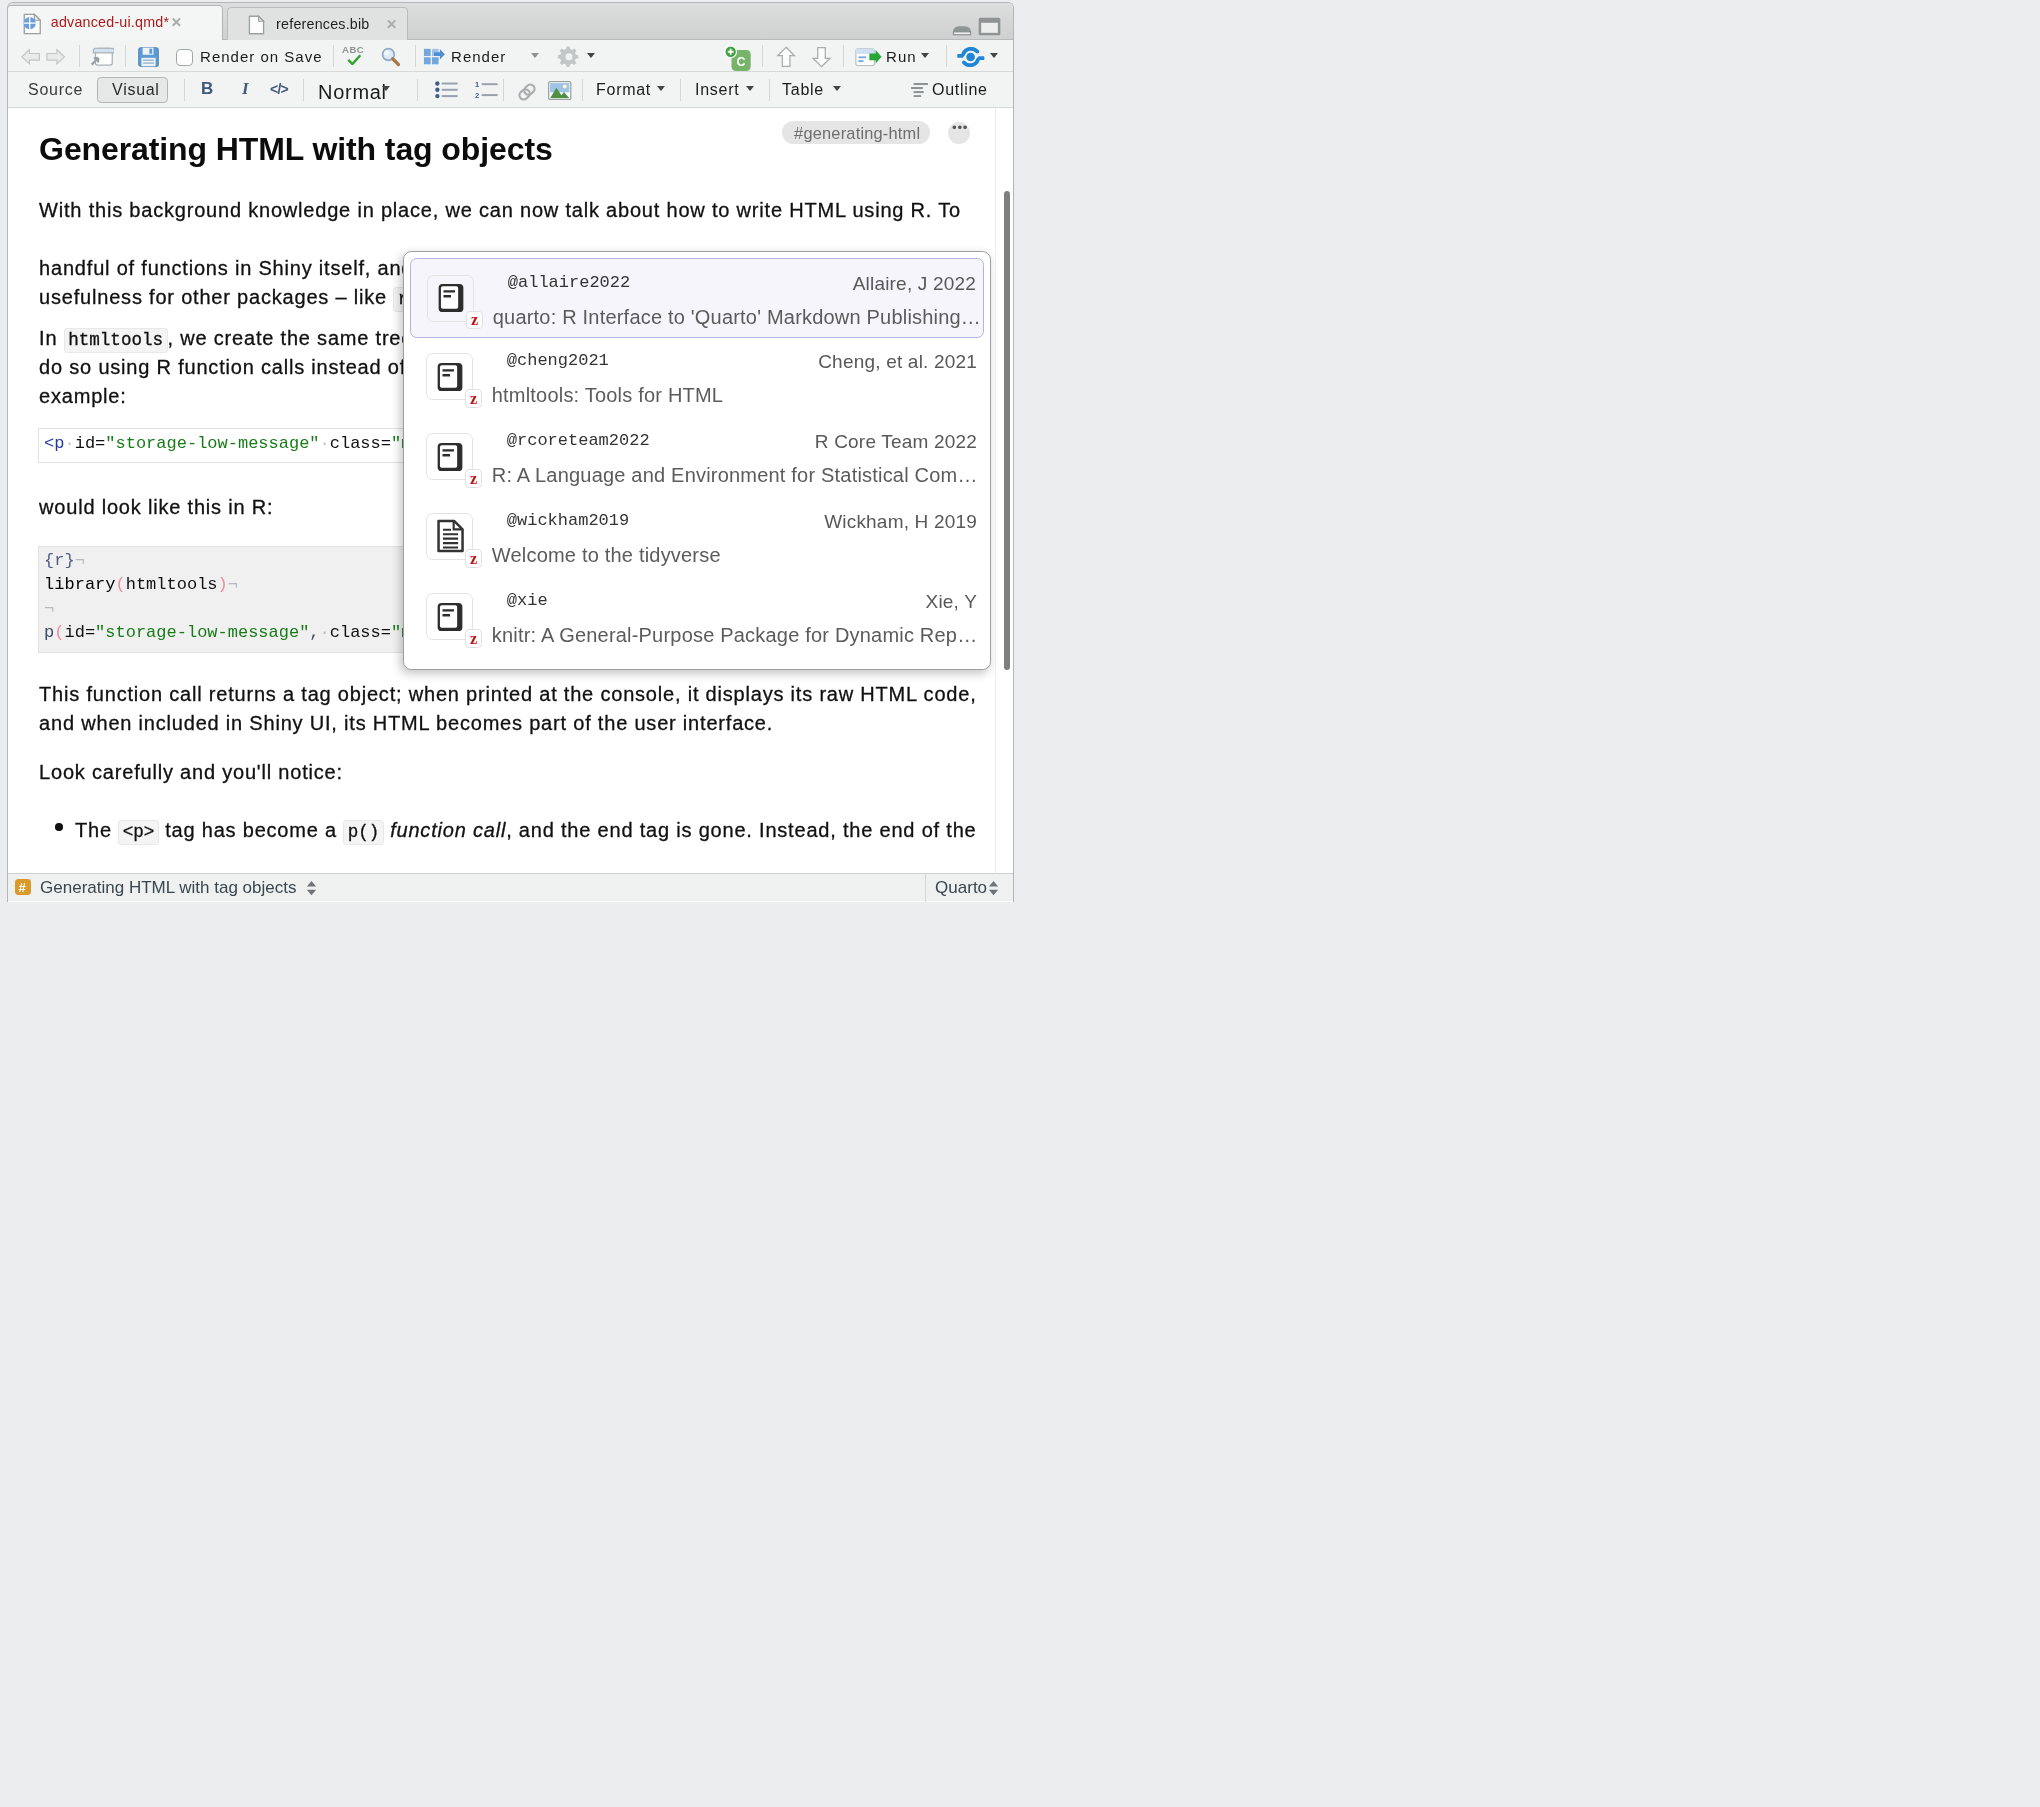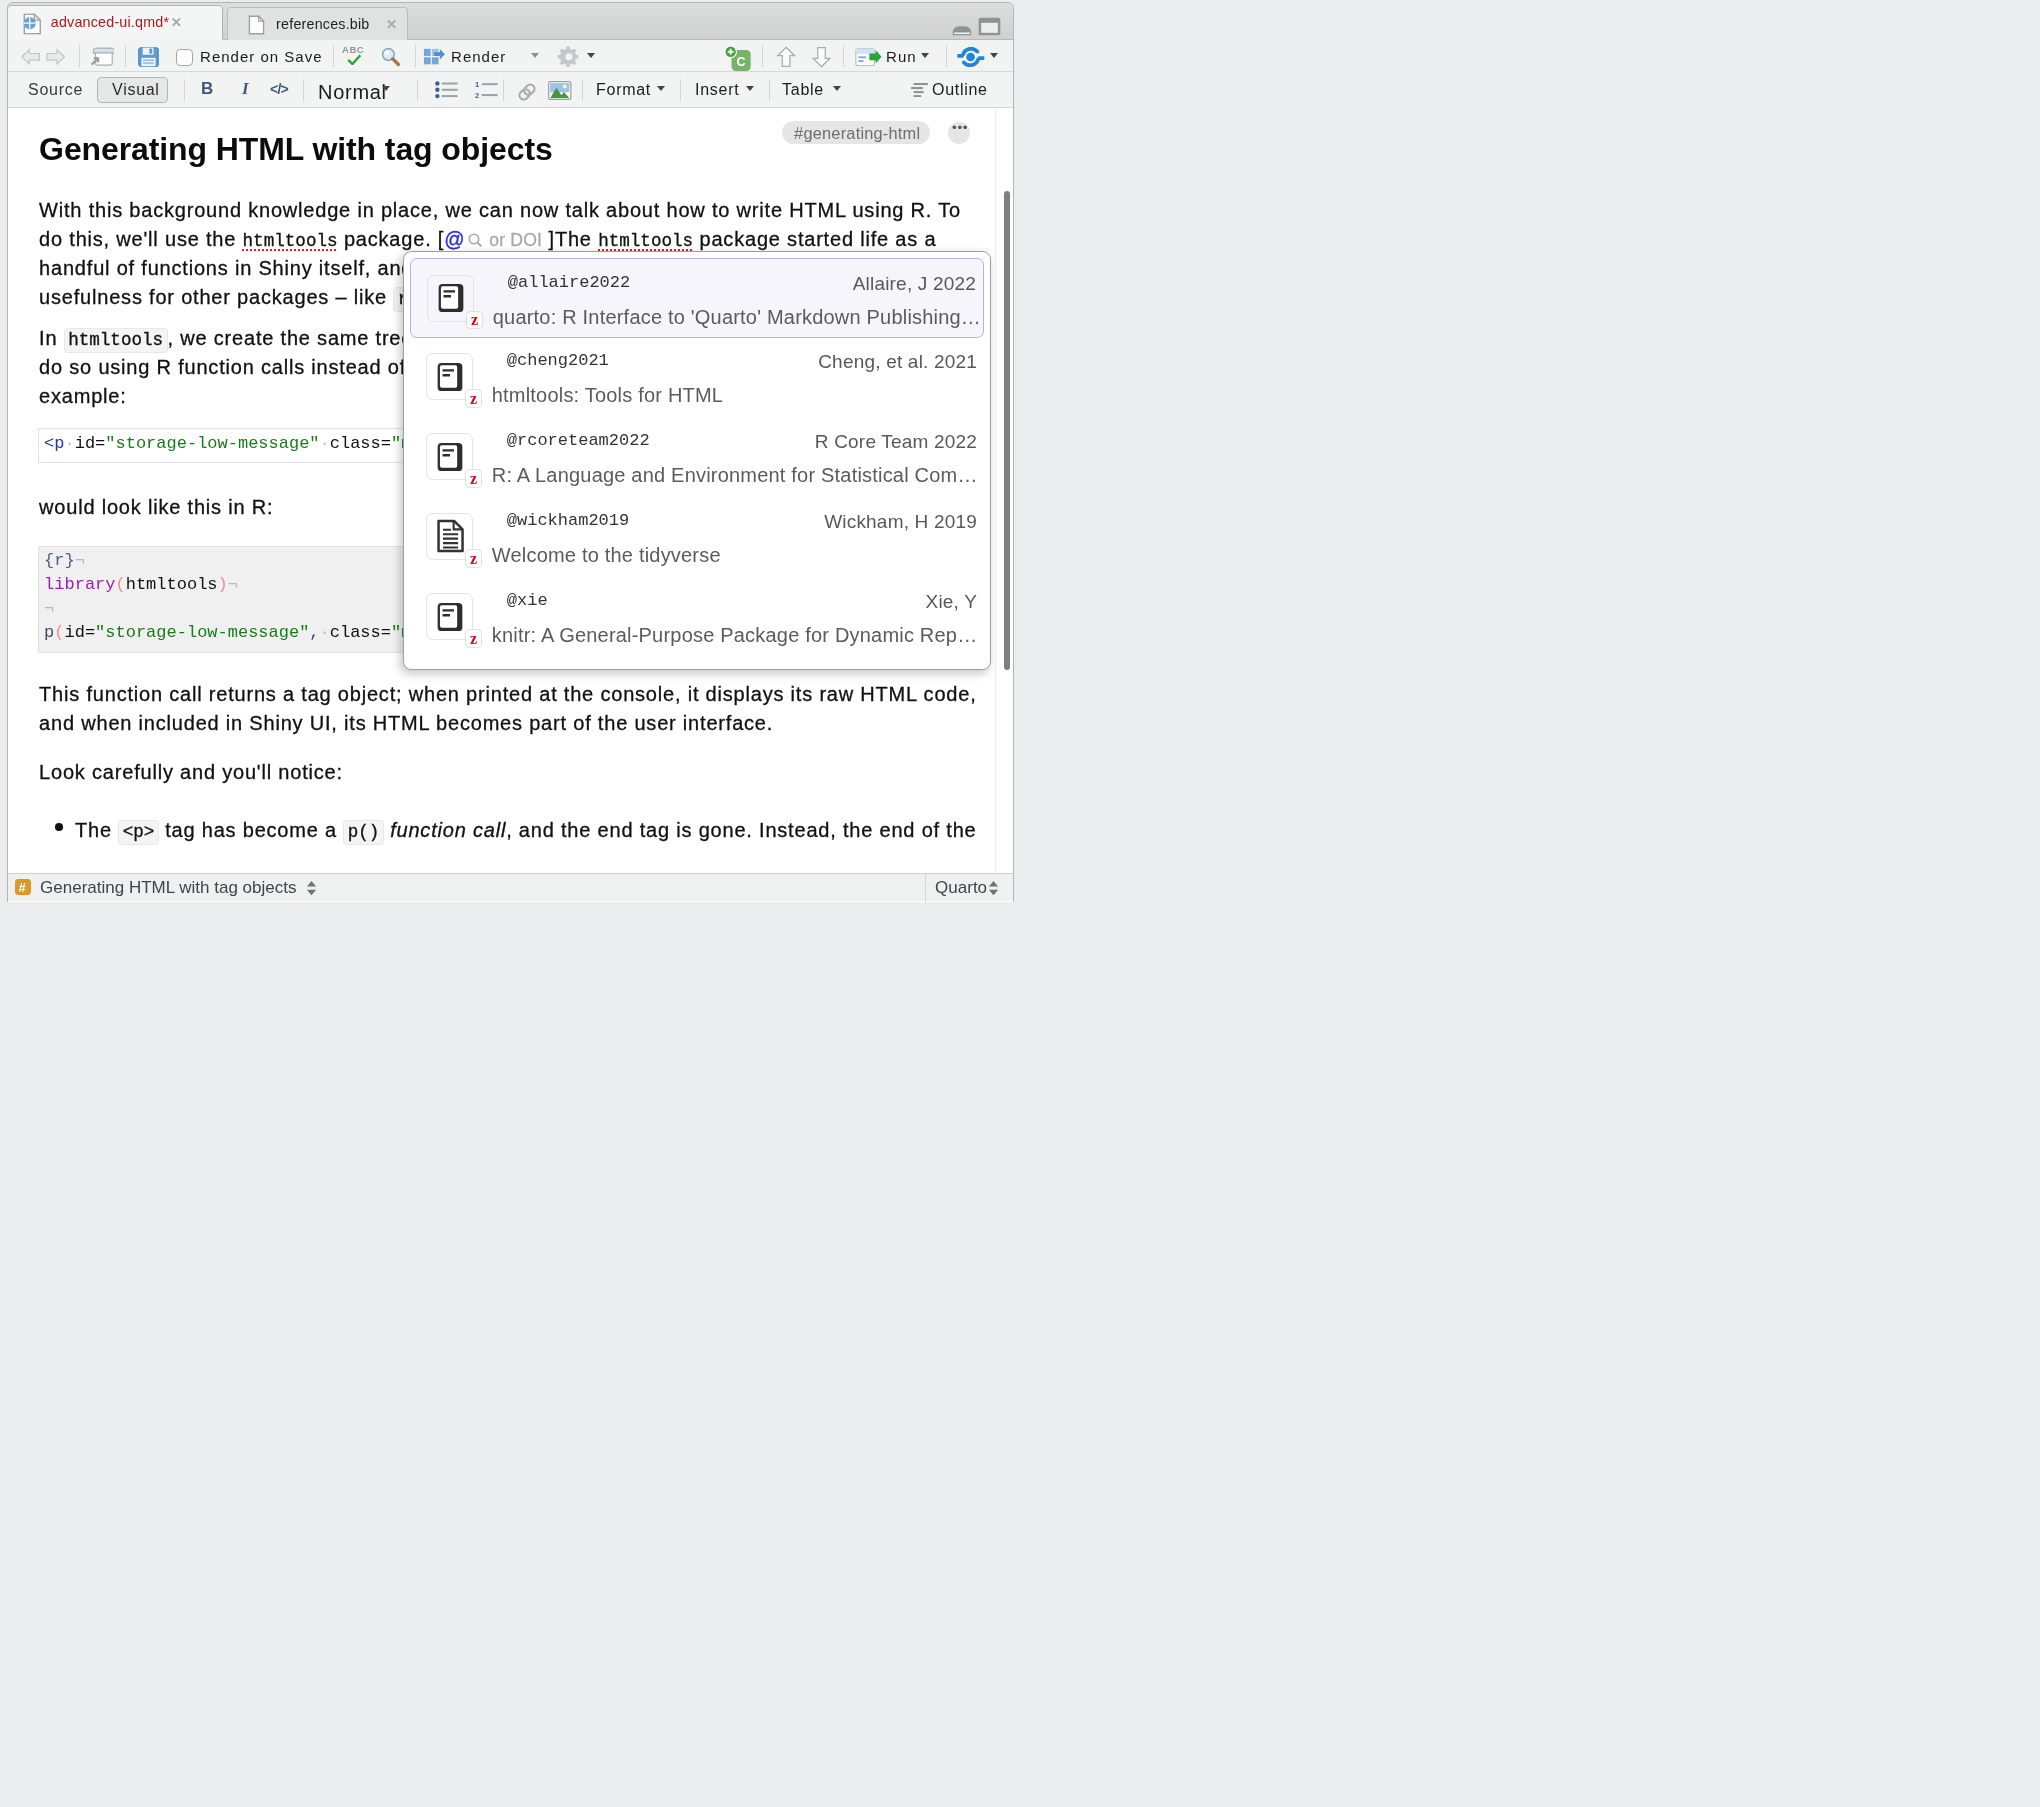--- a/index.html
+++ b/index.html
@@ -221,39 +221,35 @@
   </div>
   <div class="content" id="content">
 
     <div class="abs" style="left:39px;top:22px;font-size:32px;line-height:38px;font-weight:bold;color:#0c0c0c;white-space:nowrap;letter-spacing:-0.1px;">Generating HTML with tag objects</div>
     <div class="abs" style="left:782px;top:13px;width:148px;height:22.7px;background:#e5e5e5;border-radius:11.7px;"></div>
     <div class="abs" style="left:794px;top:16px;font-size:16.4px;color:#6e6e6e;letter-spacing:0.2px;">#generating-html</div>
     <div class="abs" style="left:948px;top:14.3px;width:22px;height:22px;background:#e5e5e5;border-radius:11px;"></div>
     <div class="abs" style="left:952px;top:11.7px;font-size:13.4px;color:#555;letter-spacing:0.7px;">•••</div>
 
     <div class="line" style="left:39px;top:88px;">With this background knowledge in place, we can now talk about how to write HTML using R. To</div>
-    <div class="line" style="left:39px;top:117px;">do this, we'll use the <span class="sq mono" style="font-size:17.6px">htmltools</span> package. [<span style="color:#2a2ae6">@</span> <svg width="15" height="15" viewBox="0 0 18 18" style="vertical-align:-1.7px">
-            <circle cx="7.2" cy="7.2" r="5.7" fill="none" stroke="#a9a9a9" stroke-width="2"></circle>
-            <path d="M11.5 11.5 L16 16" stroke="#a9a9a9" stroke-width="2.4"></path>
-          </svg> <span style="color:#a9a9a9;font-size:17.6px;letter-spacing:0.2px">or DOI</span> ]The <span class="sq mono" style="font-size:17.6px">htmltools</span> package started life as a</div>
     <div class="line" style="left:39px;top:146px;">handful of functions in Shiny itself, and was later spun off into its own package, given its</div>
     <div class="line" style="left:39px;top:175px;">usefulness for other packages – like <span class="pill">rmarkdown</span> and <span class="pill">shiny</span>.</div>
 
     <div class="line" style="left:39px;top:216px;">In <span class="pill">htmltools</span>, we create the same trees of HTML, except we</div>
     <div class="line" style="left:39px;top:245px;">do so using R function calls instead of angle brackets. Here is an</div>
     <div class="line" style="left:39px;top:274px;">example:</div>
 
     <div class="abs" style="left:38px;top:320px;width:935px;height:35px;background:#fff;border:0.8px solid #e2e2e2;"></div>
     <div class="abs mono" style="left:44px;top:326px;font-size:17px;white-space:nowrap;color:#111;"><span style="color:#2438a6">&lt;p</span><span style="color:#c0c0c0">·</span>id=<span style="color:#177c17">"storage-low-message"</span><span style="color:#c0c0c0">·</span>class=<span style="color:#177c17">"message"</span><span style="color:#2438a6">&gt;</span></div>
 
     <div class="line" style="left:39px;top:385px;">would look like this in R:</div>
 
     <div class="abs" style="left:38px;top:438px;width:935px;height:107px;background:#f0f0f0;border:0.8px solid #e2e2e2;"></div>
     <div class="abs mono" style="left:44px;top:441px;font-size:17px;line-height:24px;white-space:pre;color:#111;"><span style="color:#4f5d86">{r}</span><span style="color:#b6bac4">¬</span>
-<span style="color:#a21caf">library</span><span style="color:#ed8c9c">(</span>htmltools<span style="color:#ed8c9c">)</span><span style="color:#b6bac4">¬</span>
+<span style="color:#000000">library</span><span style="color:#ed8c9c">(</span>htmltools<span style="color:#ed8c9c">)</span><span style="color:#b6bac4">¬</span>
 <span style="color:#b6bac4">¬</span>
 <span style="color:#3d4c63">p</span><span style="color:#ed8c9c">(</span>id=<span style="color:#177c17">"storage-low-message"</span><span style="color:#3d4c63">,</span><span style="color:#c0c0c0">·</span>class=<span style="color:#177c17">"message"</span><span style="color:#ed8c9c">)</span></div>
 
     <div class="line" style="left:39px;top:572px;">This function call returns a tag object; when printed at the console, it displays its raw HTML code,</div>
     <div class="line" style="left:39px;top:601px;">and when included in Shiny UI, its HTML becomes part of the user interface.</div>
     <div class="line" style="left:39px;top:650px;">Look carefully and you'll notice:</div>
     <div class="abs" style="left:55px;top:715px;width:7.6px;height:7.6px;border-radius:50%;background:#111;"></div>
     <div class="line" style="left:75px;top:708px;">The <span class="pill">&lt;p&gt;</span> tag has become a <span class="pill">p()</span> <i>function call</i>, and the end tag is gone. Instead, the end of the</div>
 
     <div class="abs" style="left:403px;top:143px;width:588px;height:419px;background:#fff;border:0.8px solid #9c9ea0;border-radius:8.4px;box-shadow:-2.5px 3.4px 10px rgba(0,0,0,0.22);"></div>

